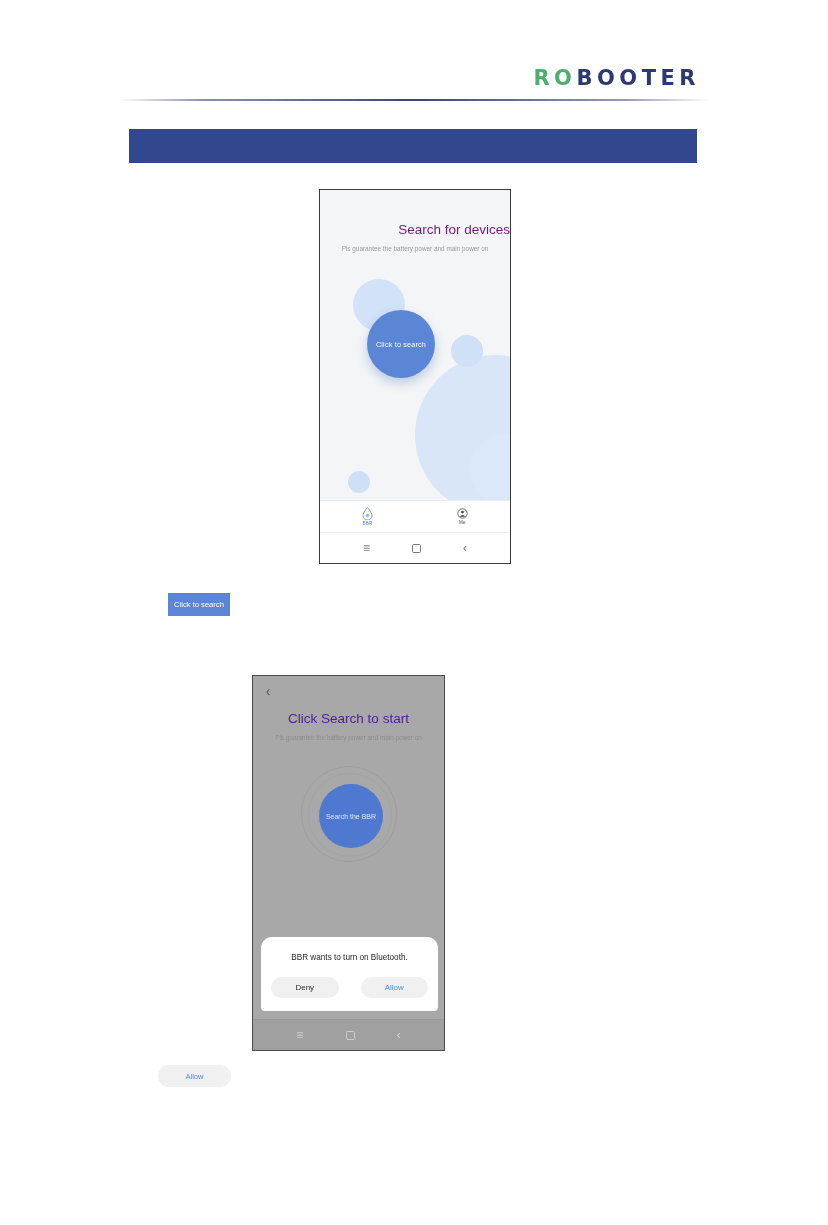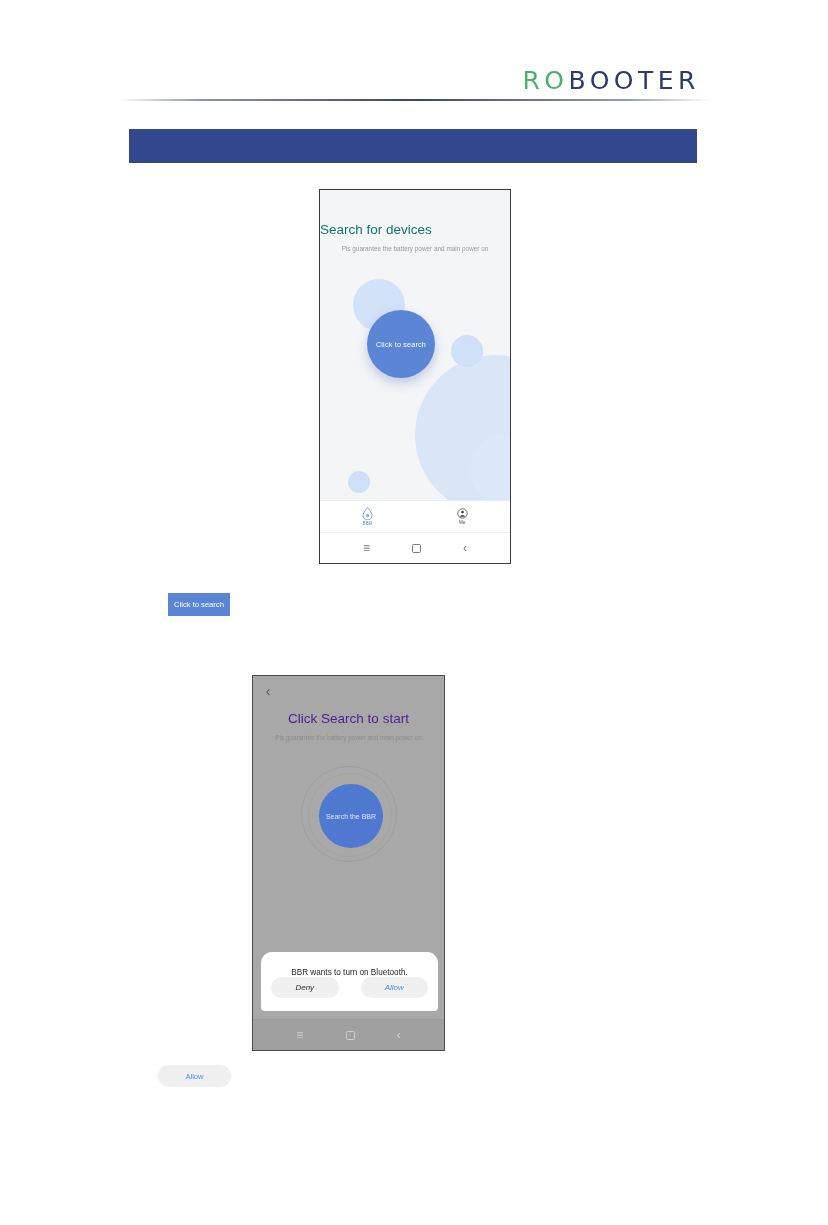--- a/index.html
+++ b/index.html
@@ -19,22 +19,22 @@
     height: 1225px;
     background: #ffffff;
   }
 
   
   .brand {
     position: absolute;
     top: 68px;
     right: 128px;
     font-family: "DejaVu Sans", sans-serif;
-    font-size: 25px;
-    font-weight: 400;
+    font-size: 21px;
+    font-weight: 700;
     letter-spacing: 4.5px;
     line-height: 1;
     white-space: nowrap;
   }
   .brand .ro    { color: #4CAF6E; }
   .brand .booter{ color: #2B3A72; }
 
   .header-rule {
     position: absolute;
     top: 99px;
@@ -107,23 +107,23 @@
   .bubble.b2 { left: 33px;  top: 89px;  width: 52px;  height: 52px; background:#d2e2f8; }
   .bubble.b3 { left: 131px; top: 145px; width: 32px;  height: 32px; background:#cfe0f7; }
   .bubble.b4 { left: 95px;  top: 165px; width: 160px; height: 160px; background:#d8e6f8; }
   .bubble.b5 { left: 150px; top: 244px; width: 70px;  height: 70px; background:#dbe8f9; }
 
   .screen1-title {
     position: absolute;
     top: 32px;
     left: 0;
     width: 100%;
-    text-align: left;
+    text-align: right;
     font-size: 13.5px;
-    color: #0f766e;
+    color: #701a75;
     font-weight: 400;
   }
   .screen1-sub {
     position: absolute;
     top: 55px;
     left: 0;
     width: 100%;
     text-align: center;
     font-size: 6.4px;
     color: #9a9a9a;
@@ -317,26 +317,26 @@
     bottom: 39px;
     width: 177px;
     background: #ffffff;
     border-radius: 11px 11px 4px 4px;
     padding: 16px 10px 13px;
   }
   .bt-dialog-msg {
     text-align: center;
     font-size: 8.2px;
     color: #262626;
+    margin-bottom: 15px;
   }
   .bt-actions {
     display: flex;
     gap: 22px;
     justify-content: center;
-    font-style: italic;
   }
   .bt-btn {
     flex: 1;
     height: 21px;
     border-radius: 11px;
     background: #f0f0f0;
     display: flex;
     align-items: center;
     justify-content: center;
     font-size: 8px;

